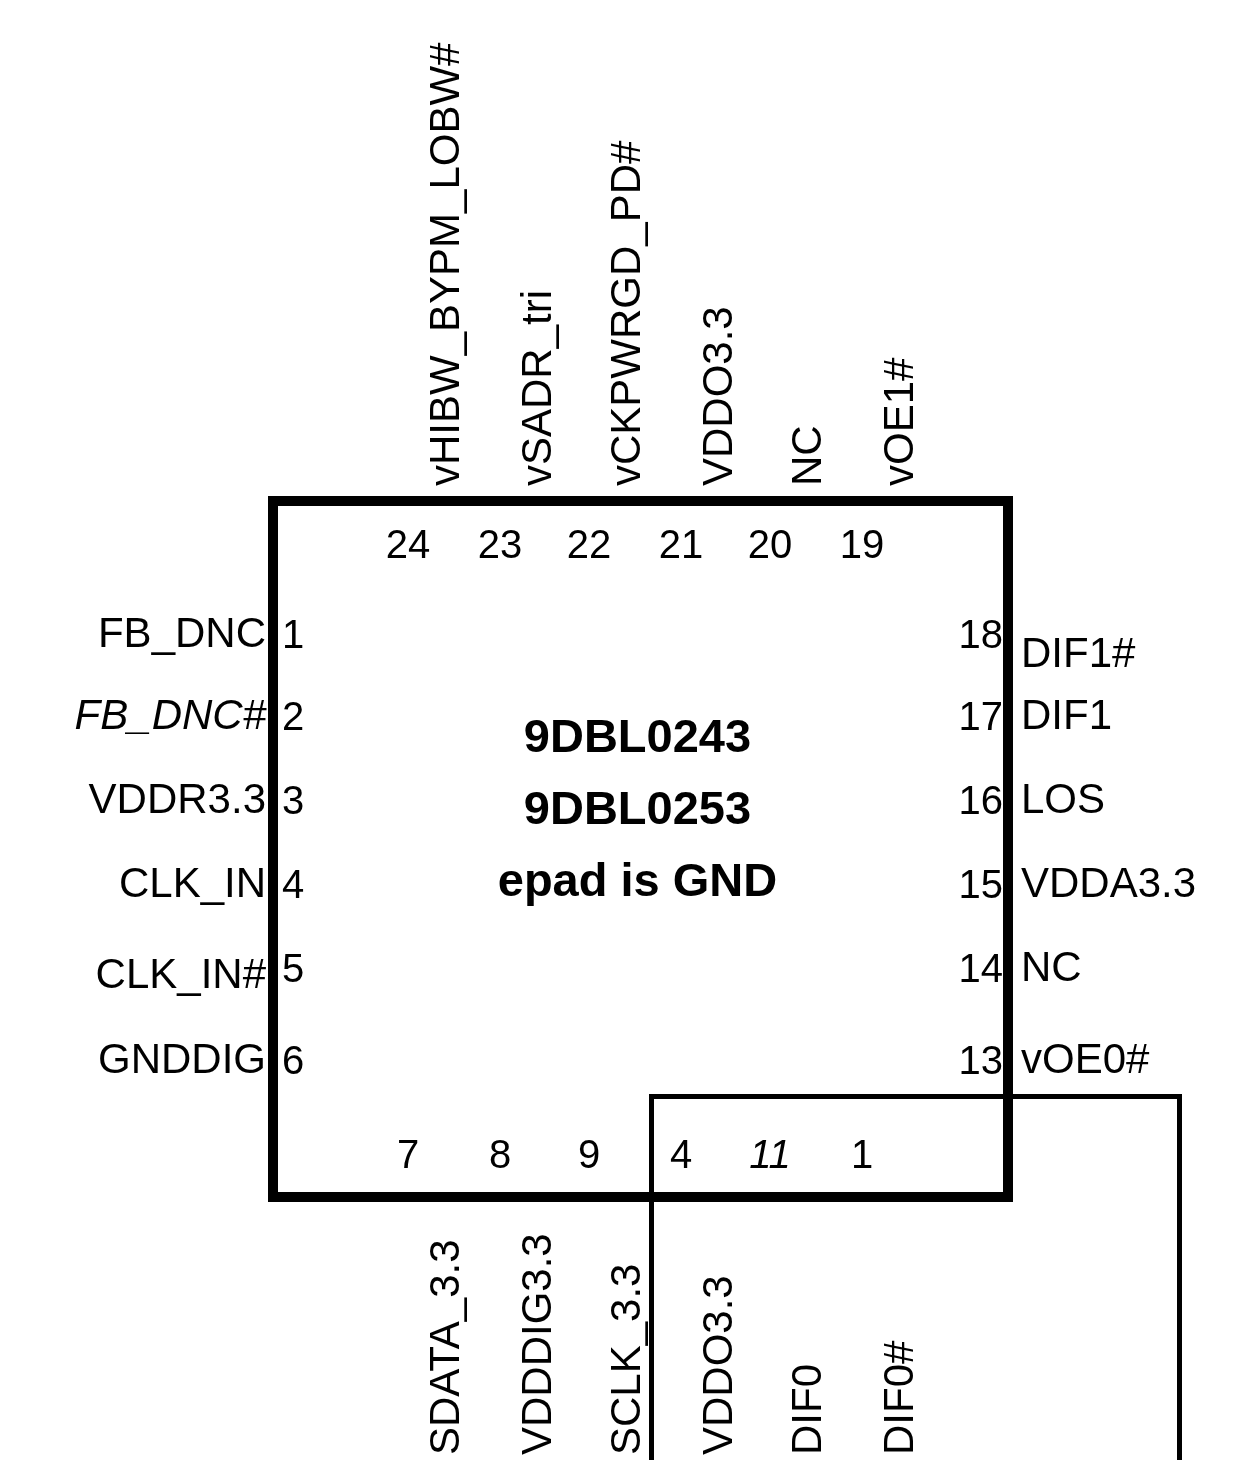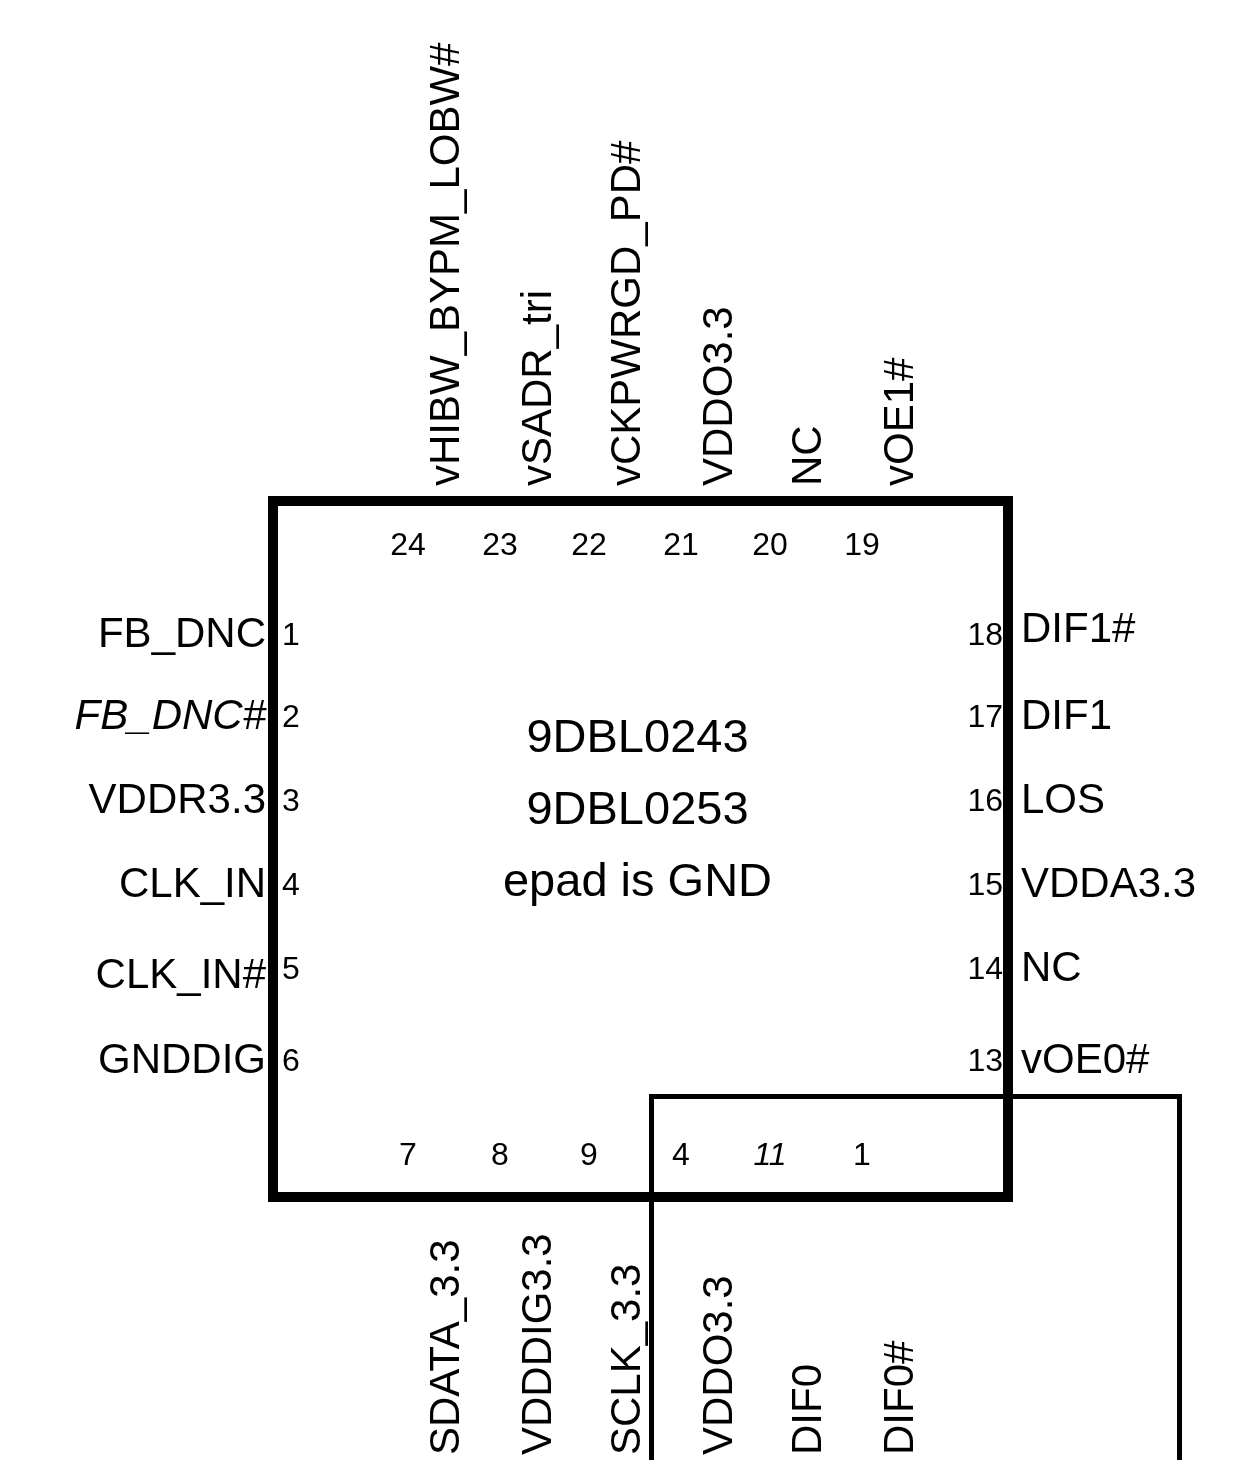--- a/index.html
+++ b/index.html
@@ -39,31 +39,31 @@
     background: transparent;
   }
 
   
   #center-block {
     position: absolute;
     left: 371px;
     top: 700px;
     width: 533px;
     text-align: center;
-    font-weight: normal;
+    font-weight: bold;
     font-size: 47px;
     line-height: 72px;
     letter-spacing: 0px;
   }
   #center-block div { white-space: nowrap; }
 
   
   .pin-num {
     position: absolute;
-    font-size: 32px;
+    font-size: 40px;
     line-height: 40px;
     white-space: nowrap;
   }
   .pin-num.left   { left: 282px; text-align: left; }
   .pin-num.right  { right: 253px; text-align: right; }
   .pin-num.top,
   .pin-num.bottom { width: 60px; text-align: center; }
 
   
   .pin-label-side {
@@ -114,21 +114,21 @@
   <div class="pin-label-side left" style="top:862px;">CLK_IN</div>
   <div class="pin-num left" style="top:864px;">4</div>
 
   <div class="pin-label-side left" style="top:953px;">CLK_IN#</div>
   <div class="pin-num left" style="top:948px;">5</div>
 
   <div class="pin-label-side left" style="top:1038px;">GNDDIG</div>
   <div class="pin-num left" style="top:1040px;">6</div>
 
   <div class="pin-num right" style="top:614px;">18</div>
-  <div class="pin-label-side right" style="top:607px;text-align:center;">DIF1#</div>
+  <div class="pin-label-side right" style="top:632px;text-align:center;">DIF1#</div>
 
   <div class="pin-num right" style="top:696px;">17</div>
   <div class="pin-label-side right" style="top:694px;">DIF1</div>
 
   <div class="pin-num right" style="top:780px;">16</div>
   <div class="pin-label-side right" style="top:778px;">LOS</div>
 
   <div class="pin-num right" style="top:864px;">15</div>
   <div class="pin-label-side right" style="top:862px;">VDDA3.3</div>
 

